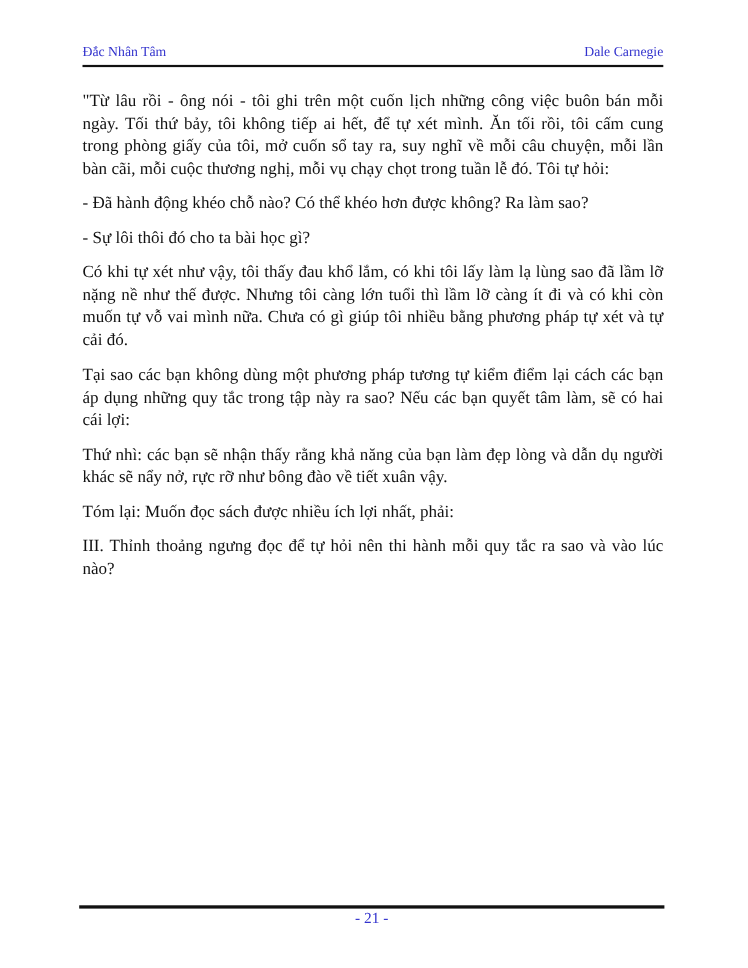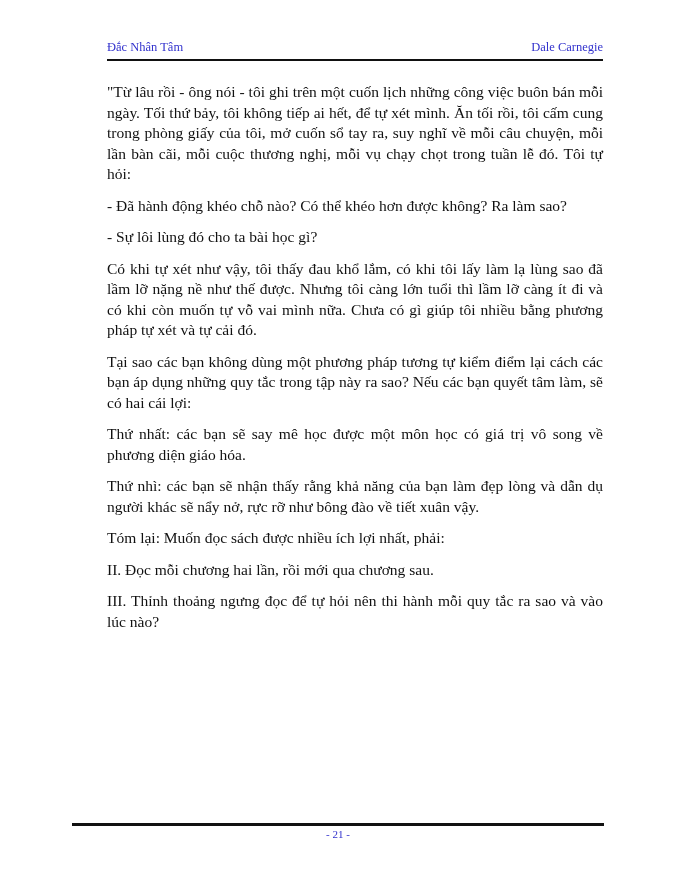--- a/index.html
+++ b/index.html
@@ -5,21 +5,21 @@
   html, body {
     margin: 0;
     padding: 0;
     background: #ffffff;
   }
   .page {
     position: relative;
     width: 676px;
     height: 880px;
     box-sizing: border-box;
-    padding: 40px 73px 0 107px;
+    padding: 40px 73px 0 75px;
     background: var(--bg, #ffffff);
     overflow: hidden;
     font-family: "Liberation Serif", "DejaVu Serif", serif;
   }
   .header {
     display: flex;
     justify-content: space-between;
     align-items: flex-end;
     font-size: 12.5px;
     color: var(--accent, #3232cd);
@@ -37,40 +37,38 @@
     margin: 0 0 11px 0;
   }
   .footer {
     position: absolute;
     left: 72px;
     right: 72px;
     top: 823px;
     border-top: 3px solid var(--rule, #111111);
     text-align: center;
     padding-top: 2px;
-    font-size: 11px;
+    font-size: 14px;
     color: var(--accent, #3232cd);
   }
 </style>
 </head>
 <body>
 
 <div class="page">
   <div class="header">
     <span>Đắc Nhân Tâm</span>
     <span>Dale Carnegie</span>
   </div>
   <div class="body-text" id="paragraphs">
       <p>"Từ lâu rồi - ông nói - tôi ghi trên một cuốn lịch những công việc buôn bán mỗi ngày. Tối thứ bảy, tôi không tiếp ai hết, để tự xét mình. Ăn tối rồi, tôi cấm cung trong phòng giấy của tôi, mở cuốn sổ tay ra, suy nghĩ về mỗi câu chuyện, mỗi lần bàn cãi, mỗi cuộc thương nghị, mỗi vụ chạy chọt trong tuần lễ đó. Tôi tự hỏi:</p>
       <p>- Đã hành động khéo chỗ nào? Có thể khéo hơn được không? Ra làm sao?</p>
-      <p>- Sự lôi lùng đó cho ta bài học gì?</p>
+      <p>- Sự lôi thôi đó cho ta bài học gì?</p>
       <p>Có khi tự xét như vậy, tôi thấy đau khổ lắm, có khi tôi lấy làm lạ lùng sao đã lầm lỡ nặng nề như thế được. Nhưng tôi càng lớn tuổi thì lầm lỡ càng ít đi và có khi còn muốn tự vỗ vai mình nữa. Chưa có gì giúp tôi nhiều bằng phương pháp tự xét và tự cải đó.</p>
       <p>Tại sao các bạn không dùng một phương pháp tương tự kiểm điểm lại cách các bạn áp dụng những quy tắc trong tập này ra sao? Nếu các bạn quyết tâm làm, sẽ có hai cái lợi:</p>
-      <p>Thứ nhất: các bạn sẽ say mê học được một môn học có giá trị vô song về phương diện giáo hóa.</p>
       <p>Thứ nhì: các bạn sẽ nhận thấy rằng khả năng của bạn làm đẹp lòng và dẫn dụ người khác sẽ nẩy nở, rực rỡ như bông đào về tiết xuân vậy.</p>
       <p>Tóm lại: Muốn đọc sách được nhiều ích lợi nhất, phải:</p>
-      <p>II. Đọc mỗi chương hai lần, rồi mới qua chương sau.</p>
       <p>III. Thỉnh thoảng ngưng đọc để tự hỏi nên thi hành mỗi quy tắc ra sao và vào lúc nào?</p>
     </div>
   <div class="footer">
     <span>- 21 -</span>
   </div>
 </div>
 
 </body></html>

